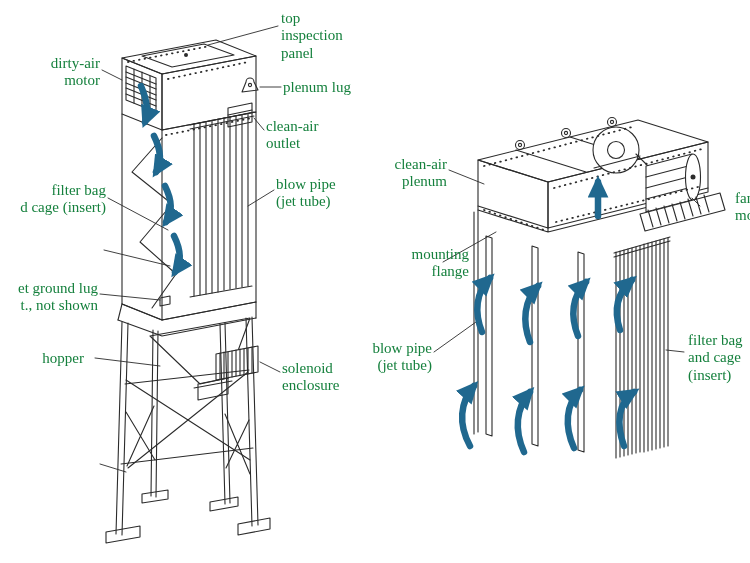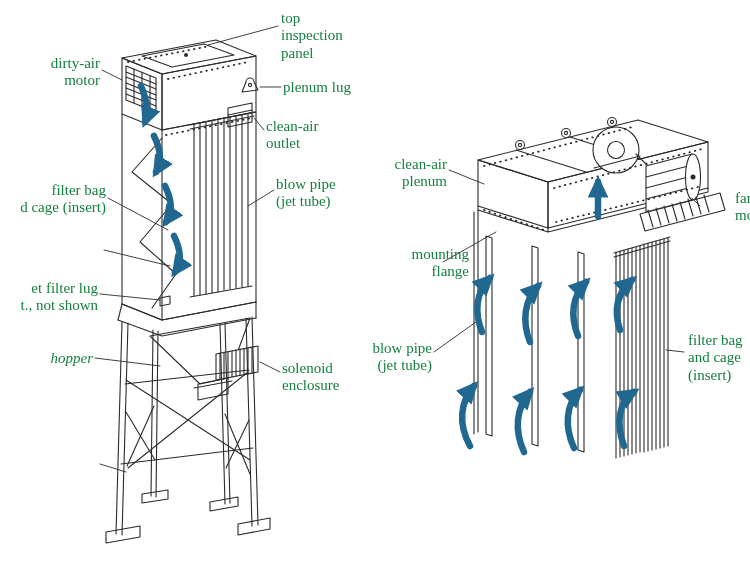--- a/index.html
+++ b/index.html
@@ -196,23 +196,23 @@
   <div class="label" style="left:281px;top:10px;">top
 inspection
 panel</div>
   <div class="label" style="left:283px;top:79px;">plenum lug</div>
   <div class="label" style="left:266px;top:118px;">clean-air
 outlet</div>
   <div class="label" style="left:276px;top:176px;">blow pipe
 (jet tube)</div>
   <div class="label r" style="left:2px;top:182px;width:104px;">filter bag
 d cage (insert)</div>
-  <div class="label r" style="left:2px;top:280px;width:96px;">et filter lug
+  <div class="label r" style="left:2px;top:280px;width:96px;">et ground lug
 t., not shown</div>
-  <div class="label r" style="left:43px;top:350px;width:50px;font-style:italic;">hopper</div>
+  <div class="label r" style="left:34px;top:350px;width:50px;">hopper</div>
   <div class="label" style="left:282px;top:360px;">solenoid
 enclosure</div>
 
   <div class="label r" style="left:385px;top:156px;width:62px;">clean-air
 plenum</div>
   <div class="label" style="left:702px;top:190px;margin-left:33px;">fan
 motor</div>
   <div class="label r" style="left:381px;top:246px;width:60px;margin-left:28px;">mounting
 flange</div>
   <div class="label r" style="left:366px;top:340px;width:66px;">blow pipe

